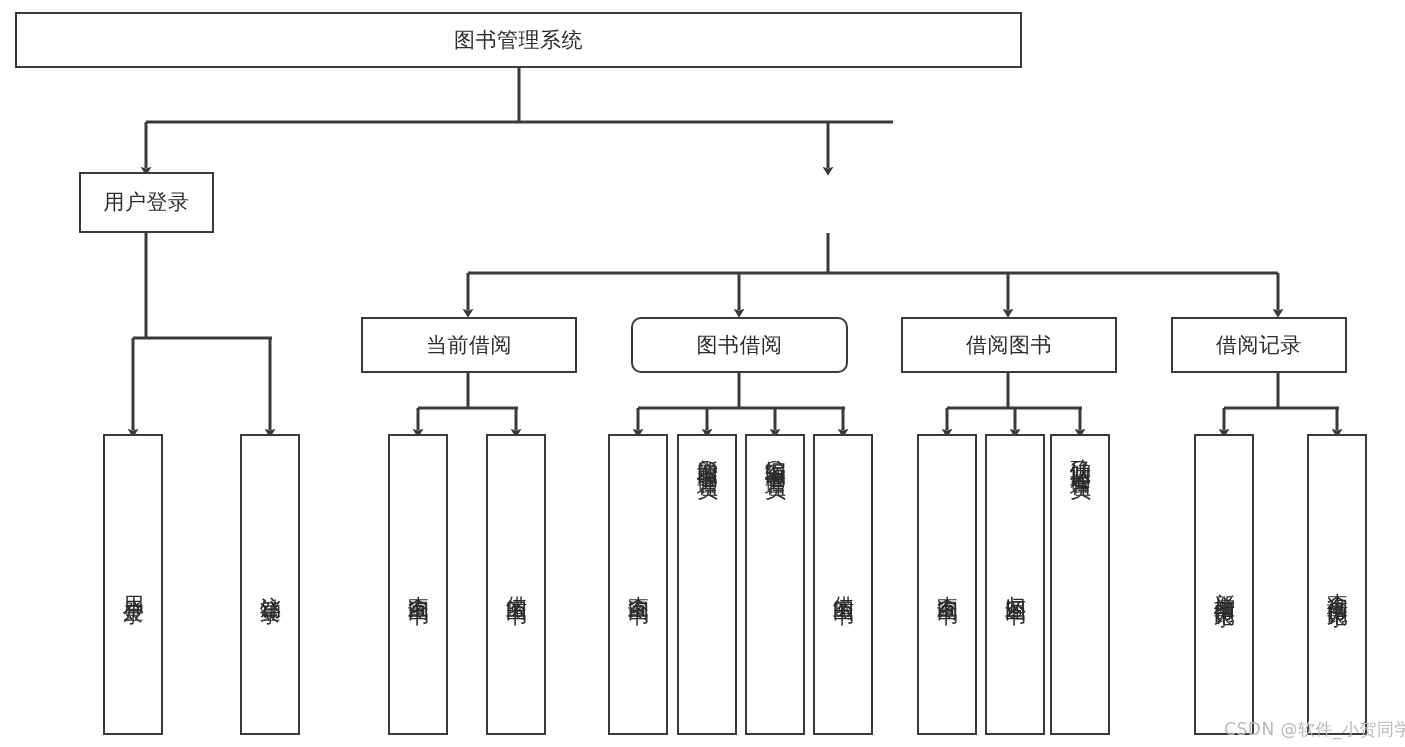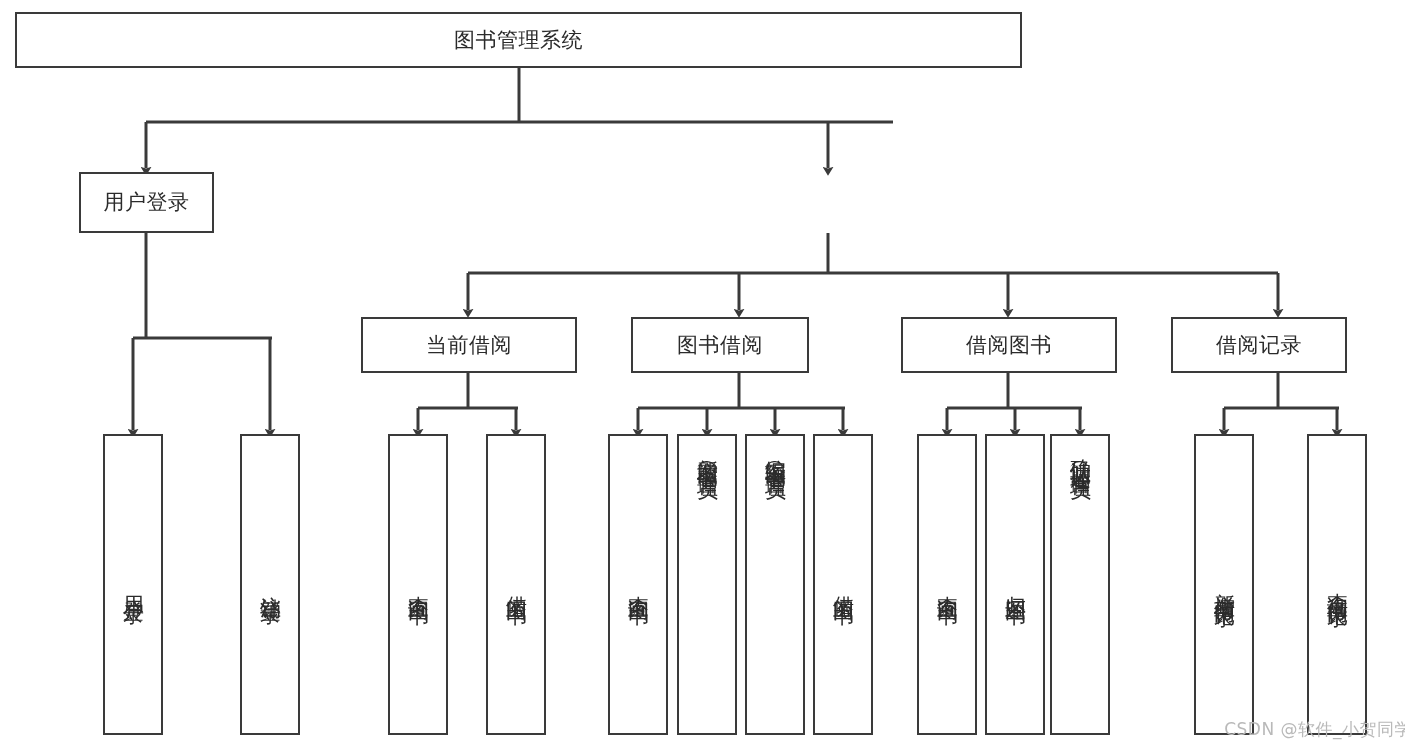--- a/index.html
+++ b/index.html
@@ -145,21 +145,21 @@
 
   <div class="node horiz" style="left:79px; top:172px; width:135px; height:61px;">
     <span class="node-label">用户登录</span>
   </div>
 
 
   <div class="node horiz" style="left:361px; top:317px; width:216px; height:56px;">
     <span class="node-label">当前借阅</span>
   </div>
 
-  <div class="node horiz" style="left:631px; top:317px; width:178px; height:56px;">
+  <div class="node horiz" style="left:631px; top:317px; width:217px; height:56px;border-radius:10px;">
     <span class="node-label">图书借阅</span>
   </div>
 
   <div class="node horiz" style="left:901px; top:317px; width:216px; height:56px;">
     <span class="node-label">借阅图书</span>
   </div>
 
   <div class="node horiz" style="left:1171px; top:317px; width:176px; height:56px;">
     <span class="node-label">借阅记录</span>
   </div>

